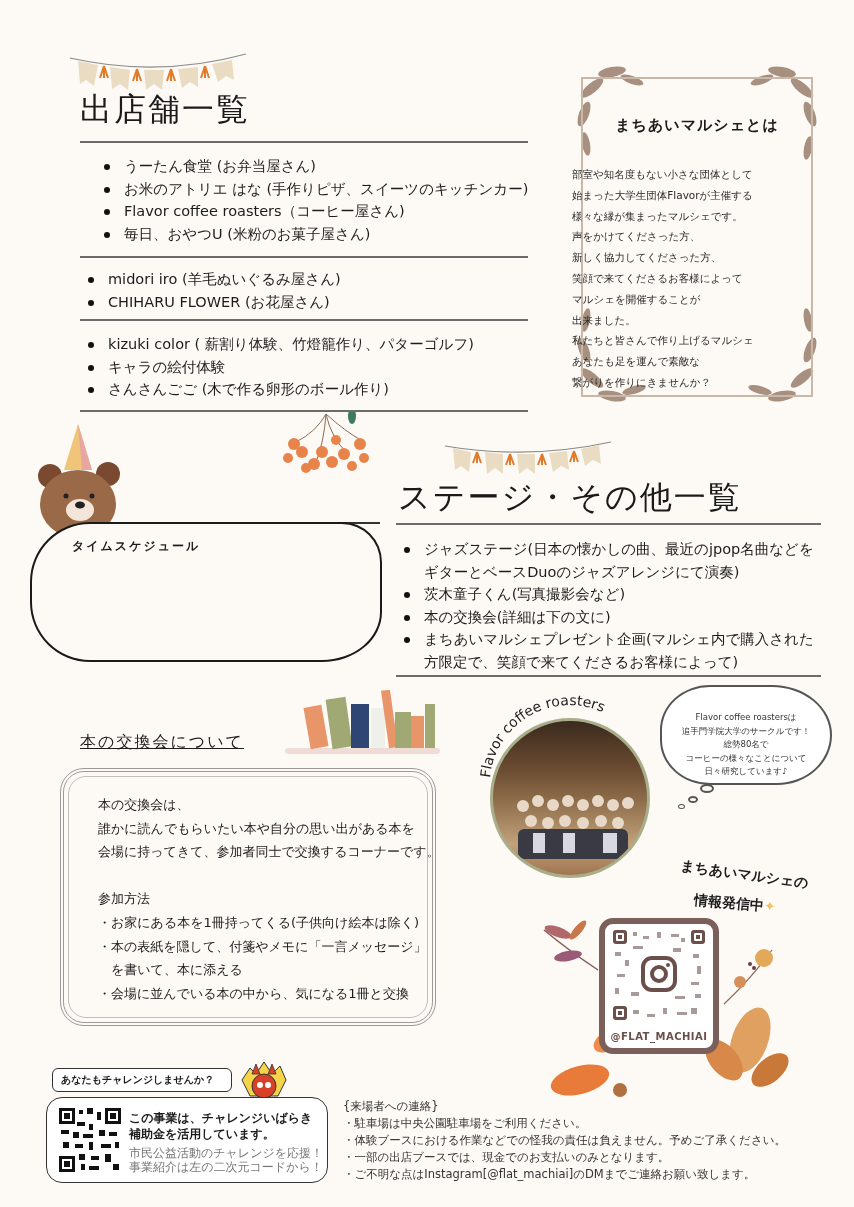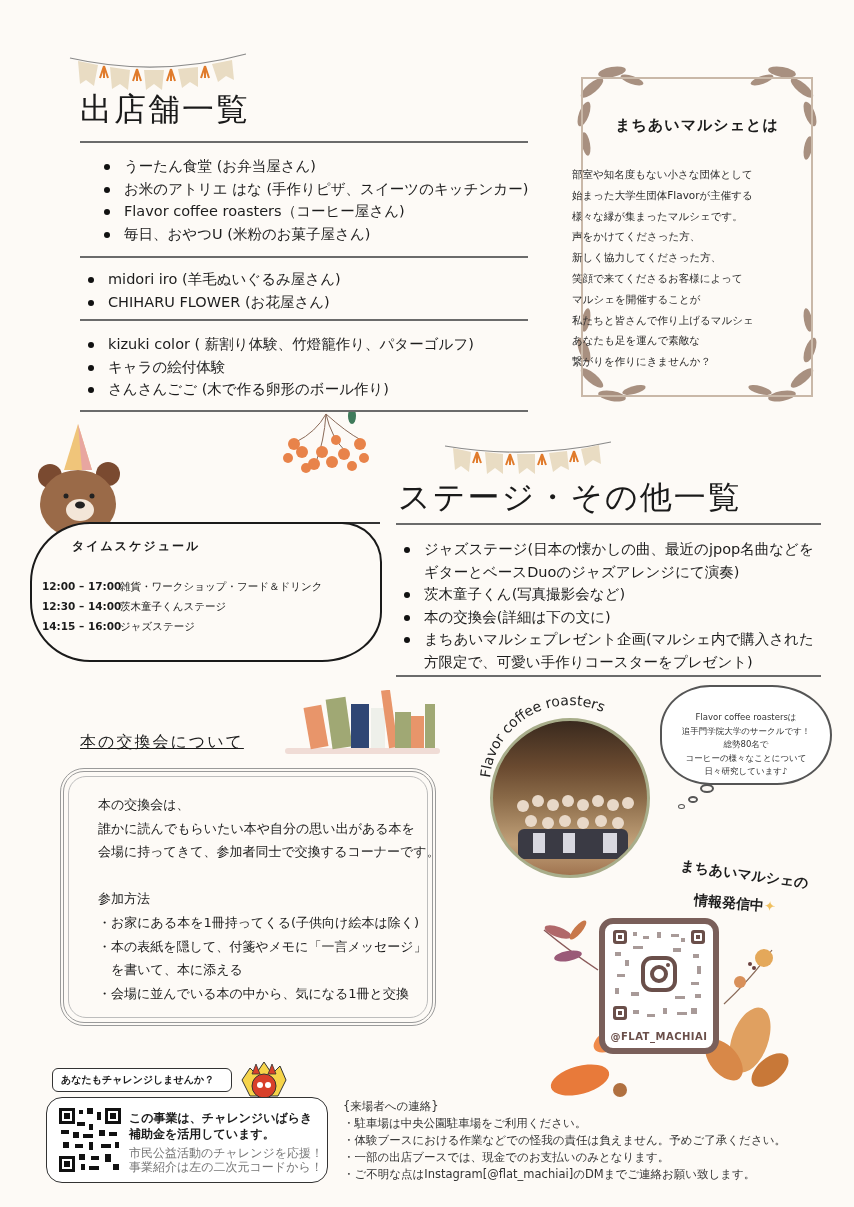--- a/index.html
+++ b/index.html
@@ -131,20 +131,21 @@
   </svg>
   <div class="title">まちあいマルシェとは</div>
   <div class="body">
     <div>部室や知名度もない小さな団体として</div>
     <div>始まった大学生団体Flavorが主催する</div>
     <div>様々な縁が集まったマルシェです。</div>
     <div>声をかけてくださった方、</div>
     <div>新しく協力してくださった方、</div>
     <div>笑顔で来てくださるお客様によって</div>
     <div>マルシェを開催することが</div>
+    <div>出来ました。</div>
     <div>私たちと皆さんで作り上げるマルシェ</div>
     <div>あなたも足を運んで素敵な</div>
     <div>繋がりを作りにきませんか？</div>
   </div>
 </div>
 
 <svg class="abs" style="left:30px;top:424px;" width="100" height="110" viewBox="0 0 100 110">
   <polygon points="48,0 34,46 62,46" fill="#f0c57a"></polygon>
   <polygon points="48,0 52,46 62,46" fill="#e8a6a0"></polygon>
   <circle cx="20" cy="52" r="12" fill="#7a4a30"></circle>
@@ -171,25 +172,20 @@
     <circle cx="30" cy="56" r="5"></circle>
       <circle cx="60" cy="28" r="5"></circle>
       <circle cx="88" cy="46" r="5"></circle>
   </g>
   <ellipse cx="76" cy="4" rx="4" ry="8" fill="#3f7a5a"></ellipse>
 </svg>
 
 <div class="rule" style="left:120px;top:522px;width:260px;height:1.5px;background:#333;"></div>
 <div class="abs sched">
   <div class="title">タイムスケジュール</div>
-  <div class="rows">
-    <div class="row"><span class="time">12:00 – 17:00</span><span>雑貨・ワークショップ・フード＆ドリンク</span></div>
-    <div class="row"><span class="time">12:30 – 14:00</span><span>茨木童子くんステージ</span></div>
-    <div class="row"><span class="time">14:15 – 16:00</span><span>ジャズステージ</span></div>
-  </div>
 </div>
 
 <div class="bunting" style="left:443px;top:440px;">
   <svg width="170" height="38" viewBox="0 0 170 38">
     <path d="M2 6 Q85 20 168 2" stroke="#8a8a8a" stroke-width="1.2" fill="none"></path>
     <g fill="#e9dcc3">
       <polygon points="10,8 28,12 26,32 18,26 12,30"></polygon>
       <polygon points="42,12 60,14 60,34 52,28 44,34"></polygon>
       <polygon points="74,14 92,14 92,34 84,28 76,34"></polygon>
       <polygon points="106,13 124,11 126,30 118,26 110,32"></polygon>
@@ -203,21 +199,21 @@
     </g>
   </svg>
 </div>
 
 <div class="abs big-title" style="left:398px;top:476px;">ステージ・その他一覧</div>
 <div class="rule" style="left:396px;top:523px;width:425px;"></div>
 <ul class="abs blist" style="left:400px;top:538px;width:418px;">
   <li>ジャズステージ(日本の懐かしの曲、最近のjpop名曲などをギターとベースDuoのジャズアレンジにて演奏)</li>
   <li>茨木童子くん(写真撮影会など)</li>
   <li>本の交換会(詳細は下の文に)</li>
-  <li>まちあいマルシェプレゼント企画(マルシェ内で購入された方限定で、可愛い手作りコースターをプレゼント)</li>
+  <li>まちあいマルシェプレゼント企画(マルシェ内で購入された方限定で、笑顔で来てくださるお客様によって)</li>
 </ul>
 <div class="rule" style="left:396px;top:675px;width:425px;"></div>
 
 <div class="abs" style="left:80px;top:732px;font-size:16px;letter-spacing:2px;text-decoration:underline;">本の交換会について</div>
 <svg class="abs" style="left:285px;top:690px;" width="155" height="66" viewBox="0 0 155 66">
   <rect x="0" y="58" width="155" height="6" rx="3" fill="#f0dcd6"></rect>
   <rect x="22" y="16" width="18" height="42" fill="#e8956a" transform="rotate(-10 31 37)"></rect>
   <rect x="44" y="8" width="20" height="50" fill="#a0a874" transform="rotate(-8 54 33)"></rect>
   <rect x="66" y="14" width="18" height="44" fill="#2f4674"></rect>
   <rect x="86" y="18" width="14" height="40" fill="#eef0ea"></rect>

